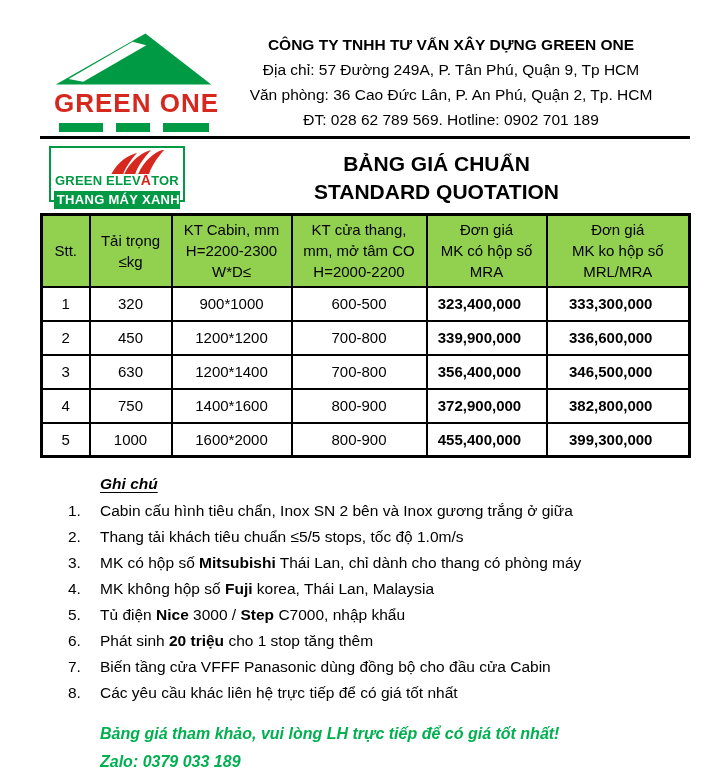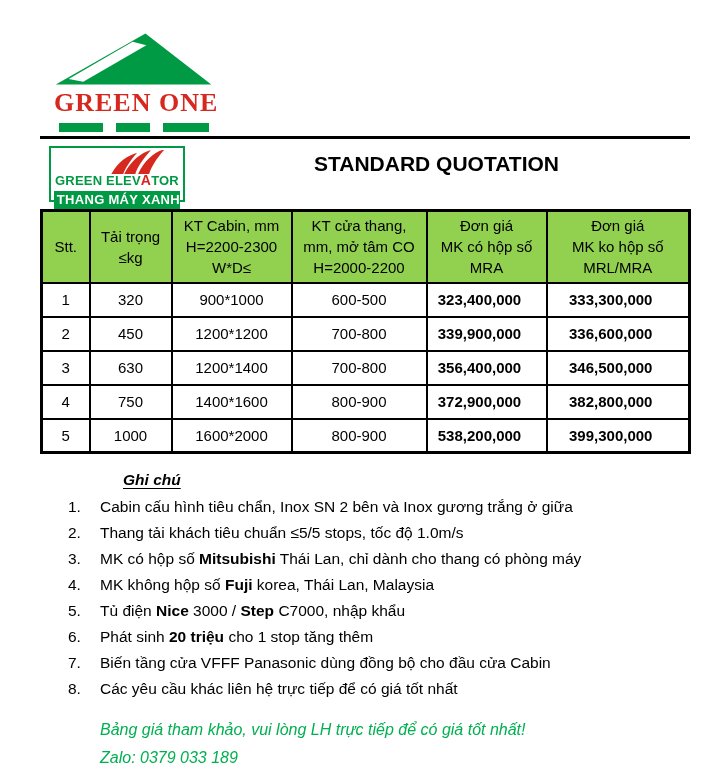--- a/index.html
+++ b/index.html
@@ -9,21 +9,21 @@
     --footer-green:#00b050;
   }
   *{box-sizing:border-box;margin:0;padding:0;}
   body{background:#fff;font-family:"Liberation Sans","DejaVu Sans",sans-serif;color:#000;}
   .page{width:728px;height:771px;background:#fff;overflow:hidden;}
 
   
   .letterhead{display:flex;padding:30px 40px 0 40px;align-items:flex-start;}
   .go-logo{width:160px;margin-left:14px;flex:0 0 auto;}
   .go-roof{display:block;margin:0 auto;}
-  .go-name{font-family:Liberation Serif, serif;font-weight:bold;
+  .go-name{font-family:Liberation Sans, sans-serif;font-weight:bold;
            color:var(--red);font-size:26px;letter-spacing:1px;text-align:center;
            line-height:30px;white-space:nowrap;}
   .go-bar{display:flex;justify-content:center;gap:13px;margin-top:5px;}
   .go-bar span{height:9px;background:var(--green);display:block;}
   .go-bar .s1{width:44px;} .go-bar .s2{width:34px;} .go-bar .s3{width:46px;}
 
   .company-info{flex:1;text-align:center;padding-top:2px;}
   .company-info div{font-size:15.5px;line-height:25px;}
   .company-name{font-weight:bold;font-size:16px;}
 
@@ -50,68 +50,75 @@
   table.price th{background:var(--thead);font-weight:normal;white-space:pre-line;
                  height:72px;line-height:21px;text-align:center;vertical-align:middle;}
   table.price td{height:34px;text-align:center;vertical-align:middle;}
   table.price td:nth-child(5),table.price td:nth-child(6){
       font-weight:bold;text-align:center;padding-right:14px;}
   col.c1{width:48px;} col.c2{width:82px;} col.c3{width:120px;}
   col.c4{width:135px;} col.c5{width:120px;} col.c6{width:143px;}
 
   
   .notes{margin:15px 40px 0 40px;}
-  .notes-heading{margin-left:83px;font-weight:bold;font-style:italic;font-size:15.5px;
+  .notes-heading{margin-left:60px;font-weight:bold;font-style:italic;font-size:15.5px;
                  text-decoration:underline;text-underline-offset:3px;line-height:22px;}
   .notes-list{list-style:none;margin-top:3px;}
   .notes-list li{display:flex;font-size:15.5px;line-height:26px;}
   .notes-list .num{width:32px;margin-left:28px;flex:0 0 auto;}
   .notes-list .b{font-weight:bold;}
 
   
   .closing{margin:14px 40px 0 100px;}
-  .closing div{color:var(--footer-green);font-weight:normal;font-style:italic;
+  .closing div{color:var(--footer-green);font-weight:bold;font-style:italic;
                font-size:16px;line-height:28px;}
 </style>
 </head>
 <body>
 
 <div class="page">
 
   <header class="letterhead">
     <div class="go-logo">
       <svg class="go-roof" width="160" height="58" viewBox="0 0 175 60">
         <polygon points="2,58 100,2 172,58" fill="#009a44"></polygon>
         <polygon points="16,52 86,11 101,15 32,55" fill="#ffffff"></polygon>
       </svg>
       <div class="go-name">GREEN ONE</div>
       <div class="go-bar">
         <span class="s1"></span>
         <span class="s2"></span>
         <span class="s3"></span>
       </div>
     </div>
+    <div class="company-info">
+      <div class="company-name">CÔNG TY TNHH TƯ VẤN XÂY DỰNG GREEN ONE</div>
+      <div>Địa chỉ: 57 Đường 249A, P. Tân Phú, Quận 9, Tp HCM</div>
+      <div>Văn phòng: 36 Cao Đức Lân, P. An Phú, Quận 2, Tp. HCM</div>
+      <div>ĐT: 028 62 789 569. Hotline: 0902 701 189</div>
+    </div>
   </header>
 
   <div class="divider"></div>
 
   <section class="quote-head">
     <div class="ge-logo">
       <div class="ge-swoosh">
         <svg width="62" height="24" viewBox="0 0 64 26">
           <path d="M2 26 C10 12 20 6 30 3 C22 12 17 20 15 26 Z" fill="#d6281e"></path>
           <path d="M16 26 C24 10 35 3 45 0 C36 10 30 19 28 26 Z" fill="#d6281e"></path>
           <path d="M31 26 C39 9 50 2 60 -1 C51 9 45 19 43 26 Z" fill="#d6281e"></path>
         </svg>
       </div>
       <div class="ge-name"><span>GREEN ELEV</span><span class="red-a">A</span><span>TOR</span></div>
       <div class="ge-rule"></div>
       <div class="ge-banner">THANG MÁY XANH</div>
     </div>
     <div class="quote-title">
+      <div>BẢNG GIÁ CHUẨN</div>
       <div>STANDARD QUOTATION</div>
     </div>
   </section>
 
   <table class="price">
     <colgroup>
       <col class="c1">
         <col class="c2">
         <col class="c3">
       <col class="c4">
@@ -168,21 +175,21 @@
           <td>1400*1600</td>
           <td>800-900</td>
           <td>372,900,000</td>
           <td>382,800,000</td>
         </tr>
         <tr>
           <td>5</td>
           <td>1000</td>
           <td>1600*2000</td>
           <td>800-900</td>
-          <td>538,200,000</td>
+          <td>455,400,000</td>
           <td>399,300,000</td>
         </tr>
       </tbody>
   </table>
 
   <section class="notes">
     <div class="notes-heading">Ghi chú</div>
     <ol class="notes-list" id="notes-list">
         <li>
           <span class="num">1.</span>

